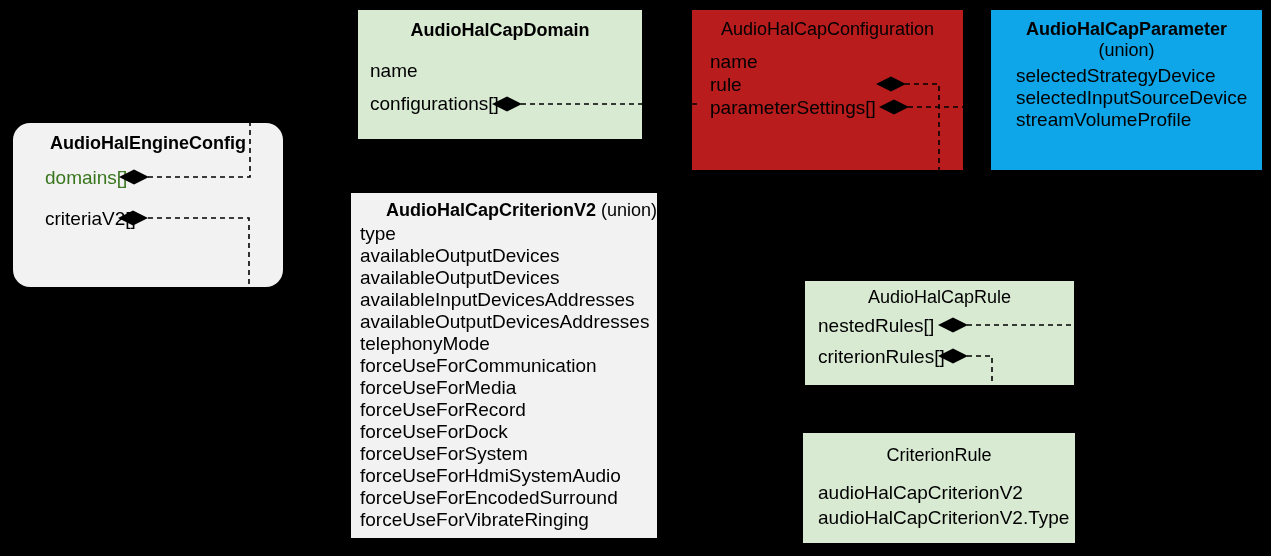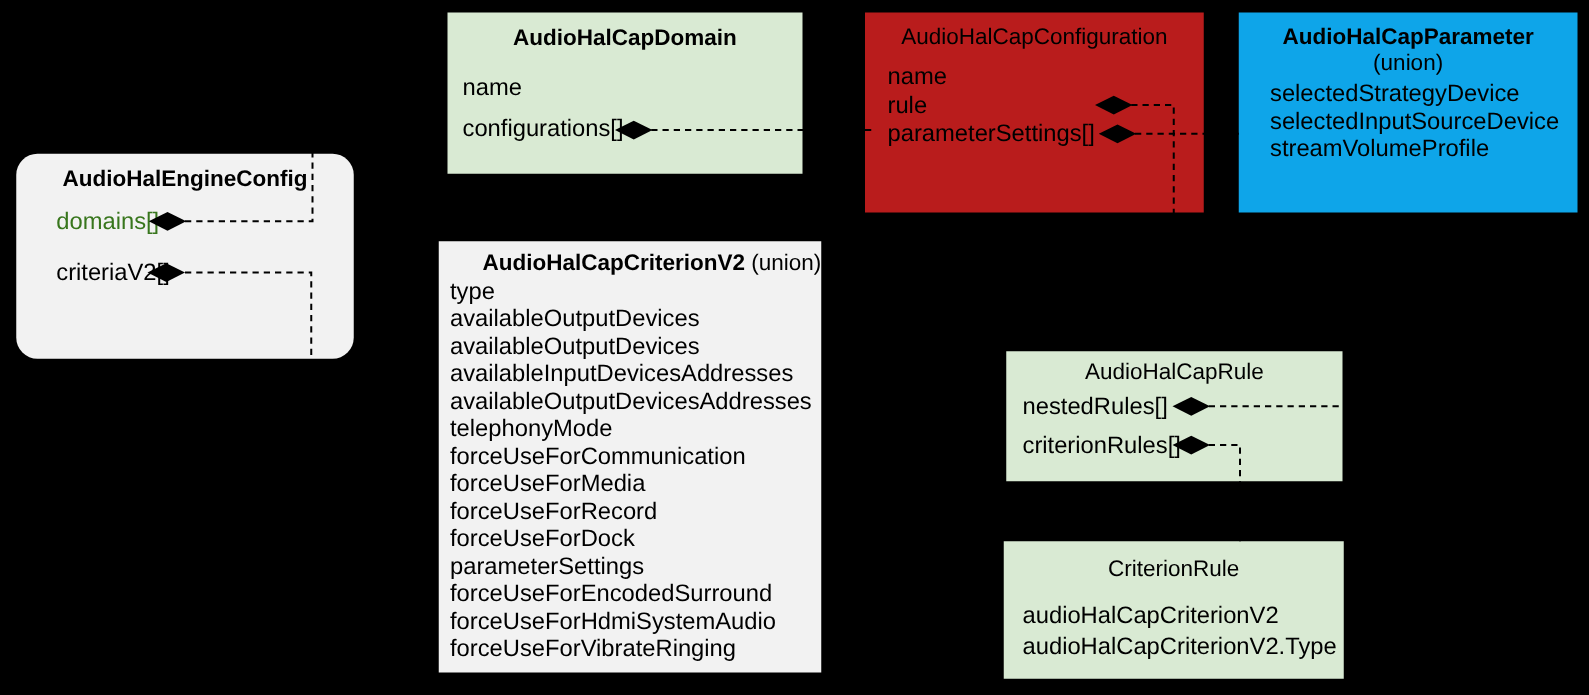--- a/index.html
+++ b/index.html
@@ -82,23 +82,23 @@
       <div class="row">type</div>
       <div class="row">availableOutputDevices</div>
       <div class="row">availableOutputDevices</div>
       <div class="row">availableInputDevicesAddresses</div>
       <div class="row">availableOutputDevicesAddresses</div>
       <div class="row">telephonyMode</div>
       <div class="row">forceUseForCommunication</div>
       <div class="row">forceUseForMedia</div>
       <div class="row">forceUseForRecord</div>
       <div class="row">forceUseForDock</div>
-      <div class="row">parameterSettings</div>
+      <div class="row">forceUseForSystem</div>
+      <div class="row">forceUseForHdmiSystemAudio</div>
       <div class="row">forceUseForEncodedSurround</div>
-      <div class="row">forceUseForHdmiSystemAudio</div>
       <div class="row">forceUseForVibrateRinging</div>
     </div>
   </div>
 
   <div class="box" id="b-rule" style="background-color: rgb(217, 234, 211);">
     <div class="title">AudioHalCapRule</div>
     <div class="fields">
       <div class="row">nestedRules[]</div>
       <div class="row">criterionRules[]</div>
     </div>

